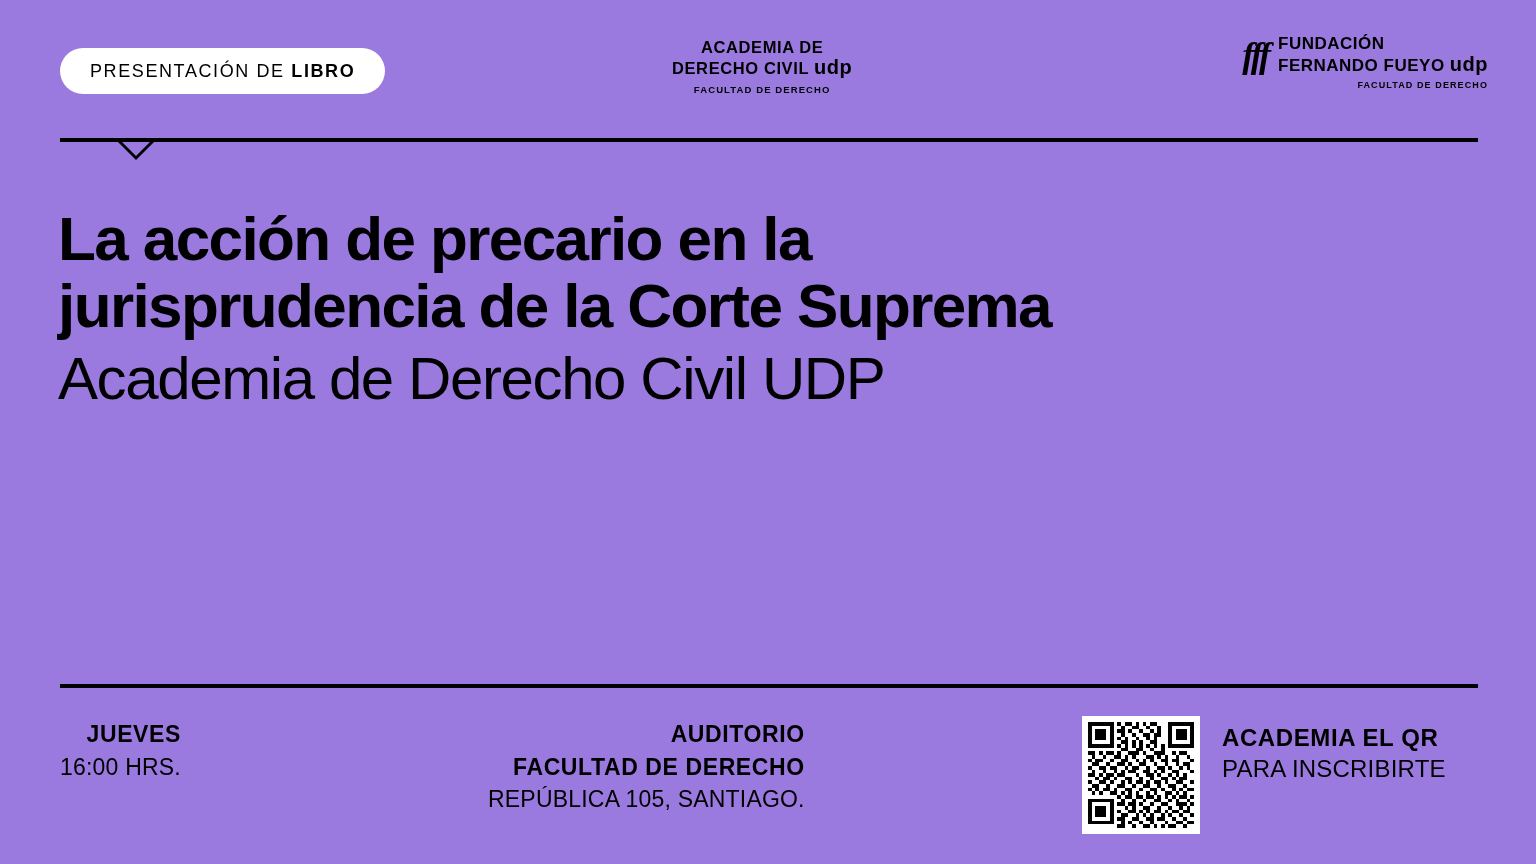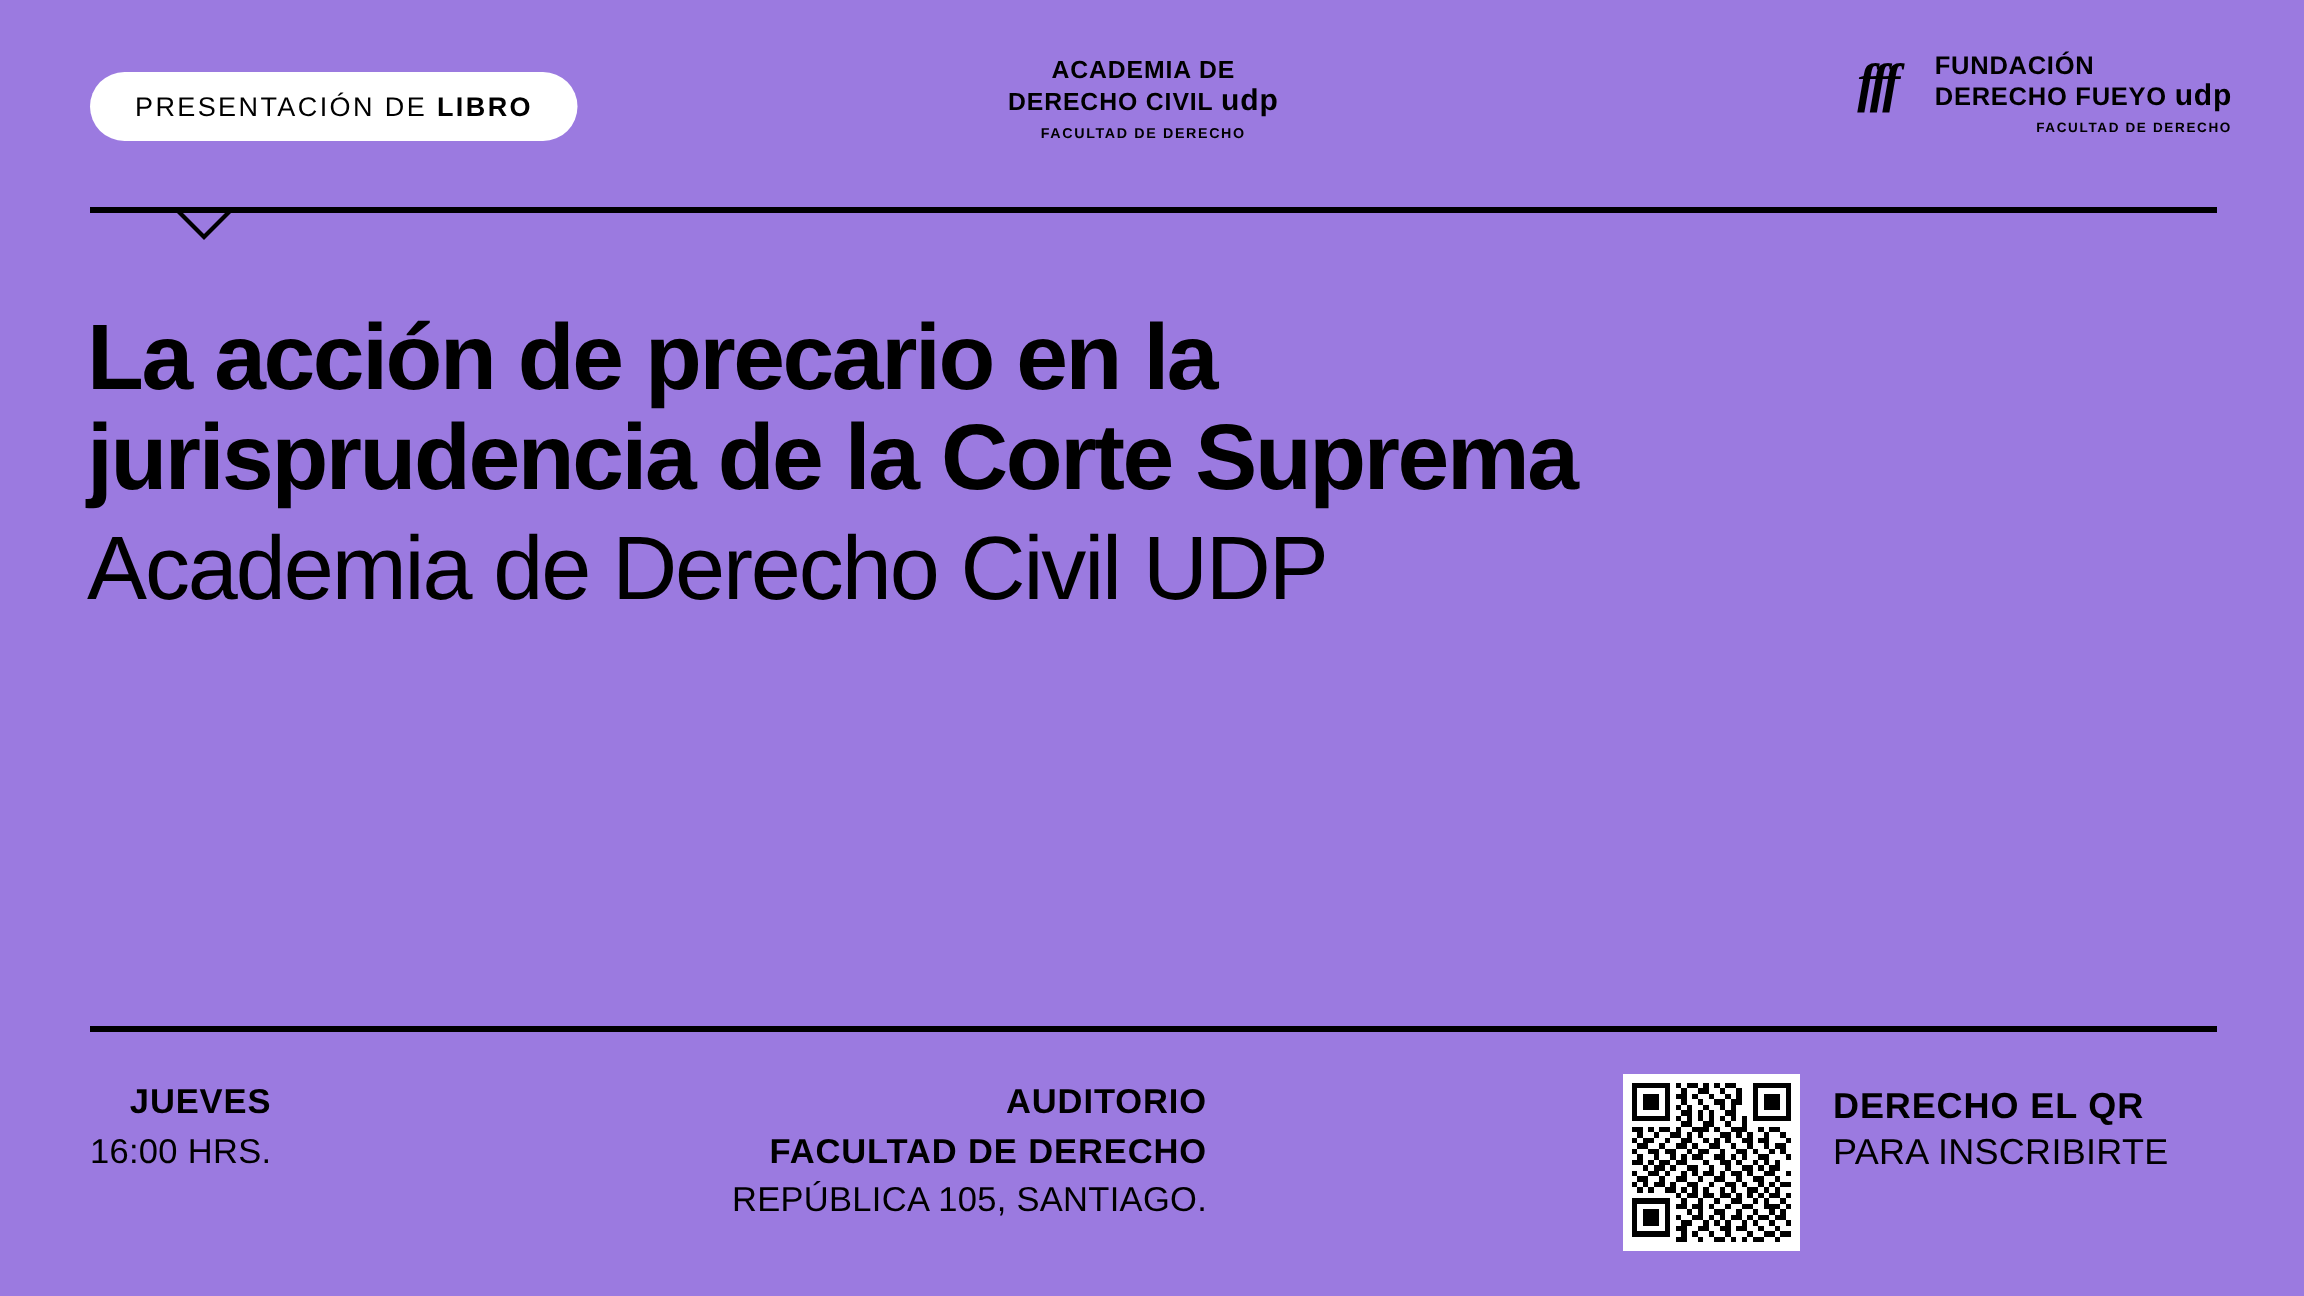--- a/index.html
+++ b/index.html
@@ -80,21 +80,21 @@
     letter-spacing: 1.1px;
     margin-top: 6px;
   }
 
   .logo-fundacion {
     position: absolute;
     right: 48px;
     top: 34px;
     display: flex;
     align-items: flex-start;
-    gap: 26px;
+    gap: 10px;
     margin-left: 40px;
   }
   .fff-mark {
     font-family: "Liberation Serif", serif;
     font-style: italic;
     font-size: 36px;
     line-height: 0.95;
     letter-spacing: -3px;
     font-weight: 700;
     padding-top: 4px;
@@ -266,21 +266,21 @@
     <div class="logo-academia">
       <div class="l1">ACADEMIA DE</div>
       <div class="l2"><span>DERECHO CIVIL </span><span class="udp">udp</span></div>
       <div class="l3">FACULTAD DE DERECHO</div>
     </div>
 
     <div class="logo-fundacion">
       <div class="fff-mark">fff</div>
       <div class="txt">
         <div class="l1">FUNDACIÓN</div>
-        <div class="l2"><span>DERECHO FUEYO </span><span class="udp">udp</span></div>
+        <div class="l2"><span>FERNANDO FUEYO </span><span class="udp">udp</span></div>
         <div class="l3">FACULTAD DE DERECHO</div>
       </div>
     </div>
 
   </div>
 
   <div class="rule-top"></div>
   <div class="rule-notch"></div>
   <div class="rule-notch-inner"></div>
 
@@ -577,19 +577,19 @@
             <rect x="15" y="28" width="2" height="1"></rect>
             <rect x="18" y="28" width="1" height="1"></rect>
             <rect x="20" y="28" width="1" height="1"></rect>
             <rect x="22" y="28" width="2" height="1"></rect>
             <rect x="26" y="28" width="1" height="1"></rect>
         </g>
       </svg>
     </div>
 
     <div class="qr-text">
-      <div class="t1">DERECHO EL QR</div>
+      <div class="t1">ACADEMIA EL QR</div>
       <div class="t2">PARA INSCRIBIRTE</div>
     </div>
 
   </div>
 
 </div>
 
 </body></html>

